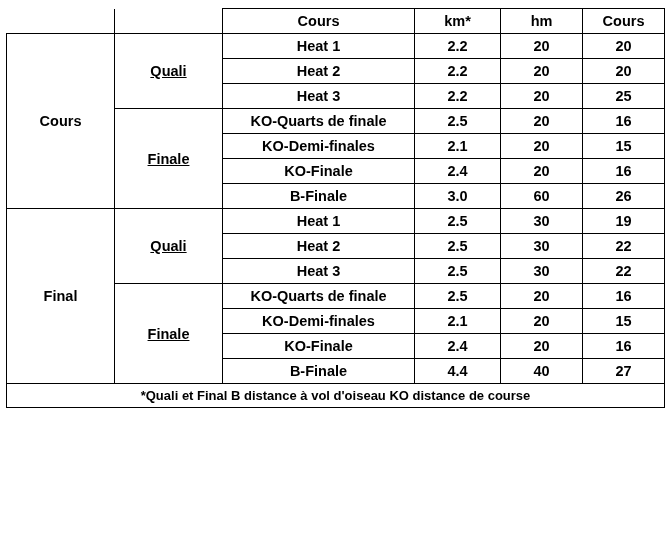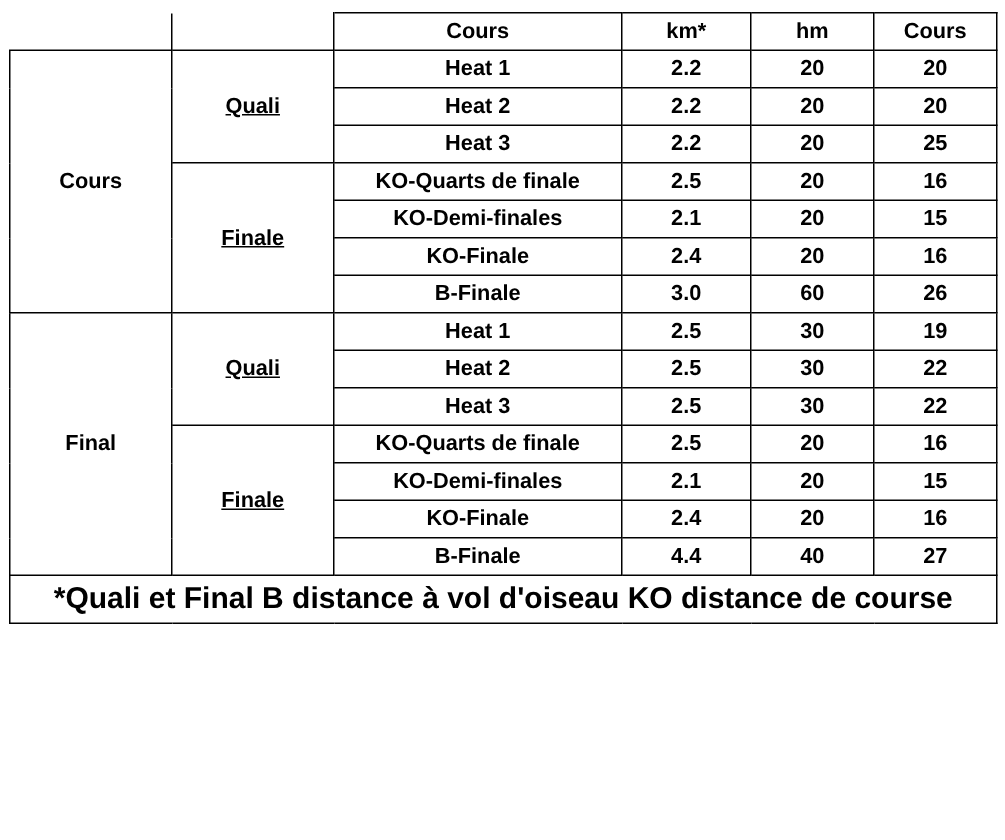--- a/index.html
+++ b/index.html
@@ -74,21 +74,21 @@
     white-space: nowrap;
   }
   td.num {
     text-align: center;
     font-weight: bold;
   }
   td.footnote {
     text-align: center;
     font-weight: bold;
     padding: 6px 4px;
-    font-size: 20px;
+    font-size: 13px;
   }
 </style>
 </head>
 <body>
 
 <div class="sheet">
   <table class="race-table">
     <colgroup>
       <col class="c-gender">
       <col class="c-phase">

